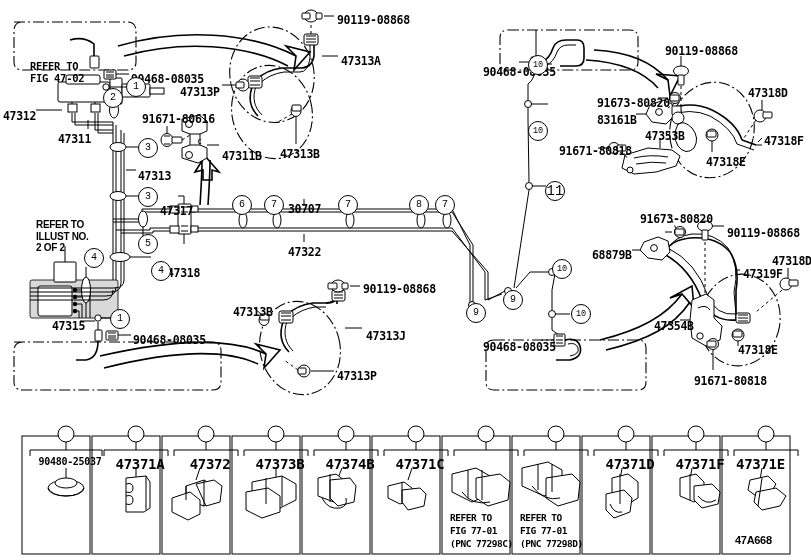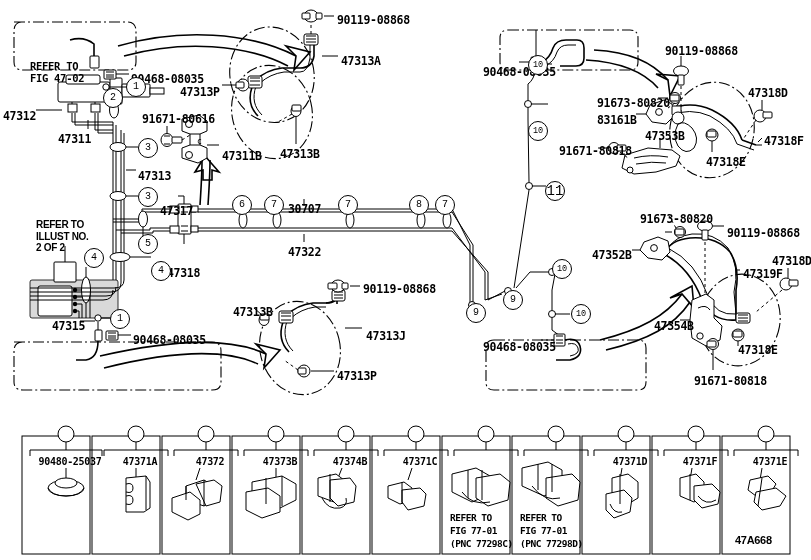--- a/index.html
+++ b/index.html
@@ -30,21 +30,21 @@
     line-height: 1.15;
     letter-spacing: -0.3px;
   }
   .lbl-pn { font-size: 11.5px; }
   .lbl-ref { font-size: 10.5px; font-weight: bold; }
   .lbl-refsans {
     font-family: "Liberation Sans", sans-serif;
     font-size: 10px;
     font-weight: bold;
   }
-  .lbl-legend { font-size: 10px; }
+  .lbl-legend { font-size: 14px; }
   .lbl-legend-small { font-size: 9.5px; letter-spacing: -0.5px; }
   .lbl-code {
     font-family: "Liberation Sans", sans-serif;
     font-size: 11px;
     font-weight: bold;
   }
   .cnum {
     position: absolute;
     font-family: Liberation Mono, monospace;
     font-size: 10px;
@@ -640,21 +640,21 @@
       <div class="lbl lbl-pn" style="left: 665px; top: 45px;">90119-08868</div>
       <div class="lbl lbl-pn" style="left: 597px; top: 97px;">91673-80820</div>
       <div class="lbl lbl-pn" style="left: 597px; top: 114px;">83161B</div>
       <div class="lbl lbl-pn" style="left: 645px; top: 130px;">47353B</div>
       <div class="lbl lbl-pn" style="left: 559px; top: 145px;">91671-80818</div>
       <div class="lbl lbl-pn" style="left: 748px; top: 87px;">47318D</div>
       <div class="lbl lbl-pn" style="left: 764px; top: 135px;">47318F</div>
       <div class="lbl lbl-pn" style="left: 706px; top: 156px;">47318E</div>
       <div class="lbl lbl-pn" style="left: 640px; top: 213px;">91673-80820</div>
       <div class="lbl lbl-pn" style="left: 727px; top: 227px;">90119-08868</div>
-      <div class="lbl lbl-pn" style="left: 592px; top: 249px;">47352B</div>
+      <div class="lbl lbl-pn" style="left: 592px; top: 249px;">68879B</div>
       <div class="lbl lbl-pn" style="left: 772px; top: 255px;">47318D</div>
       <div class="lbl lbl-pn" style="left: 743px; top: 268px;">47319F</div>
       <div class="lbl lbl-pn" style="left: 654px; top: 320px;">47354B</div>
       <div class="lbl lbl-pn" style="left: 738px; top: 344px;">47318E</div>
       <div class="lbl lbl-pn" style="left: 483px; top: 341px;">90468-08035</div>
       <div class="lbl lbl-pn" style="left: 694px; top: 375px;">91671-80818</div>
     </div>
   <div id="callouts-layer">
       <div style="position: absolute; left: 126px; top: 77px; width: 18px; height: 18px; border: 1px solid rgb(0, 0, 0); border-radius: 50%; background: rgb(255, 255, 255); display: flex; align-items: center; justify-content: center;">
         <span class="cnum" style="position: static;">1</span>
@@ -725,17 +725,17 @@
       <div class="lbl lbl-legend" style="left: 316px; top: 456px; width: 68px; text-align: center;">47374B</div>
       <div class="lbl lbl-legend" style="left: 386px; top: 456px; width: 68px; text-align: center;">47371C</div>
       <div class="lbl lbl-legend-small" style="left: 450px; top: 512px; width: 80px; text-align: left; line-height: 1.35;">REFER TO
 FIG 77-01
 (PNC 77298C)</div>
       <div class="lbl lbl-legend-small" style="left: 520px; top: 512px; width: 80px; text-align: left; line-height: 1.35;">REFER TO
 FIG 77-01
 (PNC 77298D)</div>
       <div class="lbl lbl-legend" style="left: 596px; top: 456px; width: 68px; text-align: center;">47371D</div>
       <div class="lbl lbl-legend" style="left: 666px; top: 456px; width: 68px; text-align: center;">47371F</div>
-      <div class="lbl lbl-legend" style="left: 736px; top: 456px; width: 68px; text-align: center;">47371E</div>
+      <div class="lbl lbl-legend" style="left: 736px; top: 456px; width: 68px; ">47371E</div>
     </div>
 
   <div class="lbl lbl-code" style="left:735px; top:534px;">47A668</div>
 </div>
 
 </body></html>

